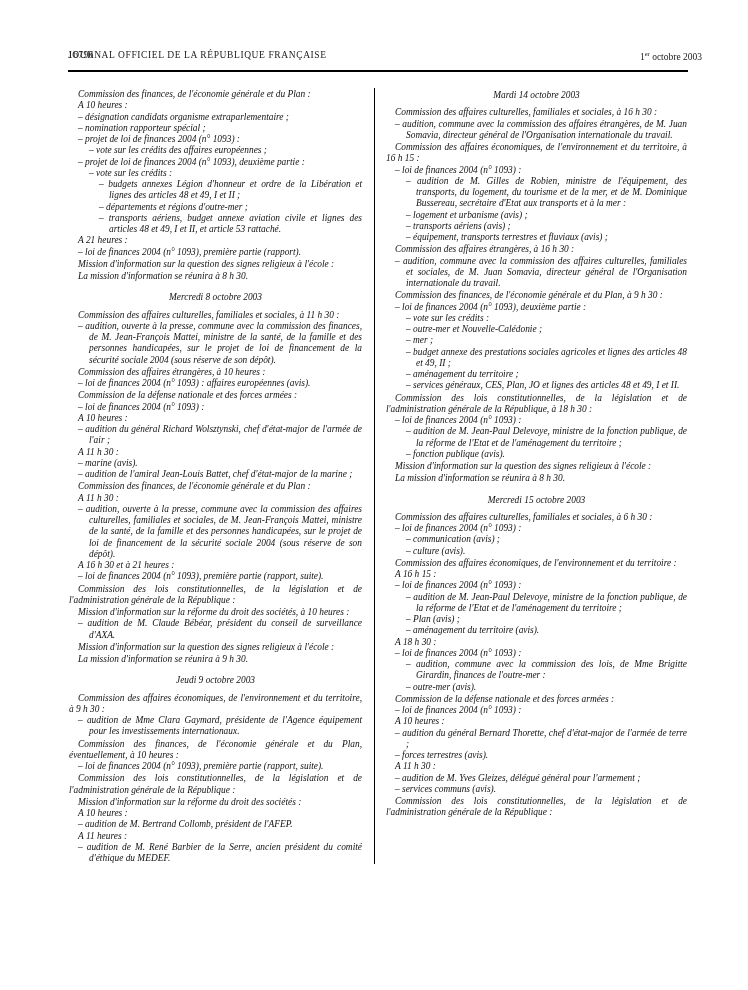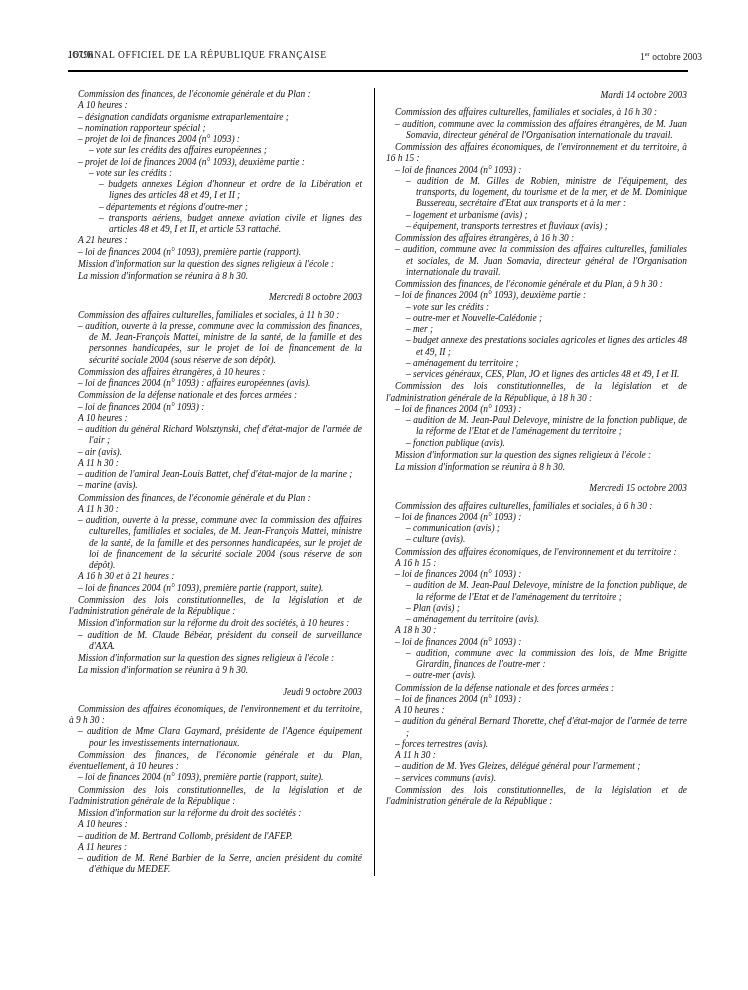--- a/index.html
+++ b/index.html
@@ -15,21 +15,21 @@
   .jtitle{position:absolute;left:0;right:0;top:2px;text-align:left;letter-spacing:.6px;}
   .idate{position:absolute;right:2px;top:2px;}
   .idate sup{font-size:6.5px;}
   .headrule{position:absolute;top:70px;left:68px;width:620px;height:2px;background:#000;}
   
   .cols{position:absolute;top:88px;left:69px;width:618px;display:flex;align-items:stretch;}
   .col{box-sizing:border-box;font-size:9.4px;line-height:11.25px;font-style:italic;}
   .col-left{width:305px;padding-right:12px;}
   .col-right{width:313px;padding-left:11px;border-left:1px solid #000;}
   .b{margin:0;text-align:justify;}
-  .heading{text-align:right;text-indent:0;margin:10px 0 6px;}
+  .heading{text-align:center;text-indent:0;margin:10px 0 6px;}
   .col > .heading:first-child{margin-top:2px;}
   .para{text-indent:9px;margin-top:1px;}
   .time{text-indent:9px;}
   .i1{padding-left:20px;text-indent:-11px;}
   .i2{padding-left:30px;text-indent:-10px;}
   .i3{padding-left:40px;text-indent:-10px;}
 </style>
 </head>
 <body>
 
@@ -61,24 +61,23 @@
         <p class="b para">La mission d'information se réunira à 8 h 30.</p>
         <p class="b heading">Mercredi 8 octobre 2003</p>
         <p class="b para">Commission des affaires culturelles, familiales et sociales, à 11 h 30 :</p>
         <p class="b i1">– audition, ouverte à la presse, commune avec la commission des finances, de M. Jean-François Mattei, ministre de la santé, de la famille et des personnes handicapées, sur le projet de loi de financement de la sécurité sociale 2004 (sous réserve de son dépôt).</p>
         <p class="b para">Commission des affaires étrangères, à 10 heures :</p>
         <p class="b i1">– loi de finances 2004 (n° 1093) : affaires européennes (avis).</p>
         <p class="b para">Commission de la défense nationale et des forces armées :</p>
         <p class="b i1">– loi de finances 2004 (n° 1093) :</p>
         <p class="b time">A 10 heures :</p>
         <p class="b i1">– audition du général Richard Wolsztynski, chef d'état-major de l'armée de l'air ;</p>
-        <p class="b i1">– air (avis).</p>
         <p class="b time">A 11 h 30 :</p>
+        <p class="b i1">– marine (avis).</p>
         <p class="b i1">– audition de l'amiral Jean-Louis Battet, chef d'état-major de la marine ;</p>
-        <p class="b i1">– marine (avis).</p>
         <p class="b para">Commission des finances, de l'économie générale et du Plan :</p>
         <p class="b time">A 11 h 30 :</p>
         <p class="b i1">– audition, ouverte à la presse, commune avec la commission des affaires culturelles, familiales et sociales, de M. Jean-François Mattei, ministre de la santé, de la famille et des personnes handicapées, sur le projet de loi de financement de la sécurité sociale 2004 (sous réserve de son dépôt).</p>
         <p class="b time">A 16 h 30 et à 21 heures :</p>
         <p class="b i1">– loi de finances 2004 (n° 1093), première partie (rapport, suite).</p>
         <p class="b para">Commission des lois constitutionnelles, de la législation et de l'administration générale de la République :</p>
         <p class="b para">Mission d'information sur la réforme du droit des sociétés, à 10 heures :</p>
         <p class="b i1">– audition de M. Claude Bébéar, président du conseil de surveillance d'AXA.</p>
         <p class="b para">Mission d'information sur la question des signes religieux à l'école :</p>
         <p class="b para">La mission d'information se réunira à 9 h 30.</p>
@@ -95,20 +94,21 @@
         <p class="b i1">– audition de M. René Barbier de la Serre, ancien président du comité d'éthique du MEDEF.</p>
       </div>
     <div class="col col-right" id="col-right">
         <p class="b heading">Mardi 14 octobre 2003</p>
         <p class="b para">Commission des affaires culturelles, familiales et sociales, à 16 h 30 :</p>
         <p class="b i1">– audition, commune avec la commission des affaires étrangères, de M. Juan Somavia, directeur général de l'Organisation internationale du travail.</p>
         <p class="b para">Commission des affaires économiques, de l'environnement et du territoire, à 16 h 15 :</p>
         <p class="b i1">– loi de finances 2004 (n° 1093) :</p>
         <p class="b i2">– audition de M. Gilles de Robien, ministre de l'équipement, des transports, du logement, du tourisme et de la mer, et de M. Dominique Bussereau, secrétaire d'Etat aux transports et à la mer :</p>
         <p class="b i2">– logement et urbanisme (avis) ;</p>
+        <p class="b i2">– transports aériens (avis) ;</p>
         <p class="b i2">– équipement, transports terrestres et fluviaux (avis) ;</p>
         <p class="b para">Commission des affaires étrangères, à 16 h 30 :</p>
         <p class="b i1">– audition, commune avec la commission des affaires culturelles, familiales et sociales, de M. Juan Somavia, directeur général de l'Organisation internationale du travail.</p>
         <p class="b para">Commission des finances, de l'économie générale et du Plan, à 9 h 30 :</p>
         <p class="b i1">– loi de finances 2004 (n° 1093), deuxième partie :</p>
         <p class="b i2">– vote sur les crédits :</p>
         <p class="b i2">– outre-mer et Nouvelle-Calédonie ;</p>
         <p class="b i2">– mer ;</p>
         <p class="b i2">– budget annexe des prestations sociales agricoles et lignes des articles 48 et 49, II ;</p>
         <p class="b i2">– aménagement du territoire ;</p>

